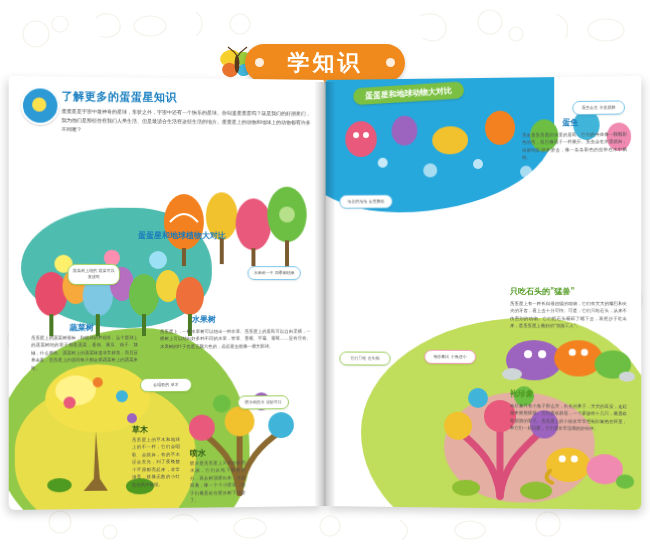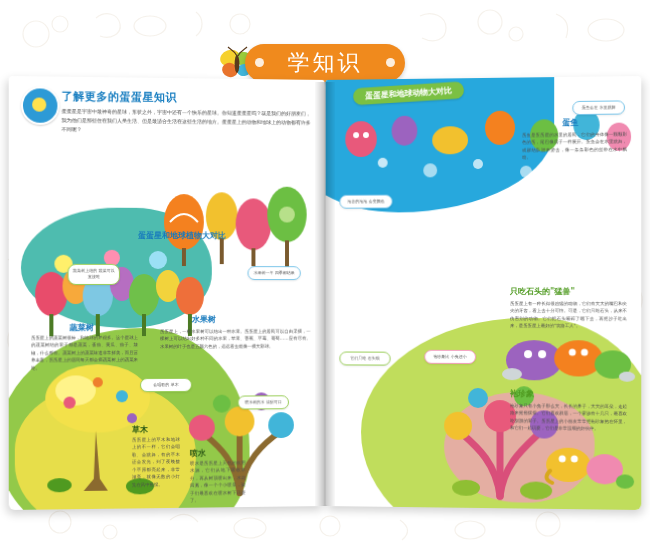--- a/index.html
+++ b/index.html
@@ -166,21 +166,21 @@
     left:245px;top:44px;
     width:160px;height:38px;
     background:#f08a1d;
     border-radius:19px;
     box-shadow:0 2px 4px rgba(0,0,0,.18);
     display:flex;align-items:center;justify-content:center;
   }
   .title-banner .txt{
     color:#ffffff;
     font-size:22px;
-    font-weight:normal;
+    font-weight:bold;
     letter-spacing:3px;
   }
   .banner-dot{
     position:absolute;width:9px;height:9px;border-radius:50%;
     background:#ffffff;opacity:.85;
   }
   .butterfly{
     position:absolute;left:218px;top:46px;width:40px;height:36px;
   }
 </style>

